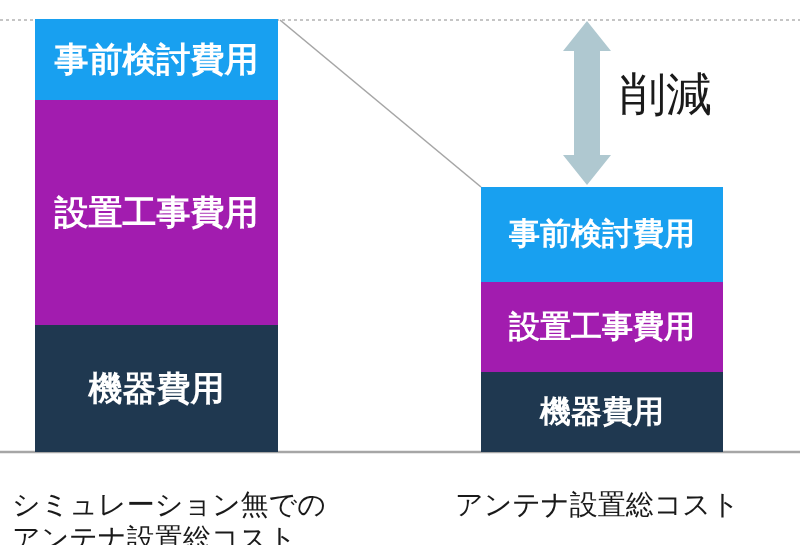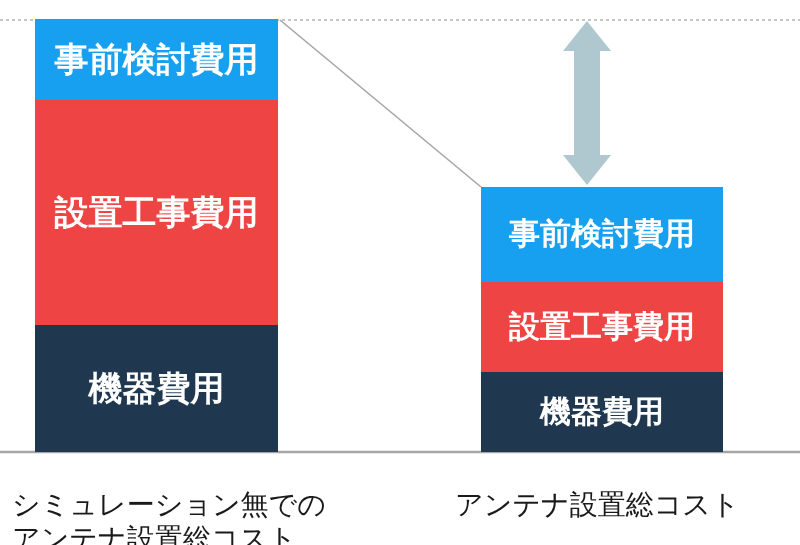--- a/index.html
+++ b/index.html
@@ -28,21 +28,21 @@
     display: flex;
     flex-direction: column;
     align-items: center;
     justify-content: center;
     color: #ffffff;
     font-weight: bold;
     text-align: center;
     line-height: 1.24;
   }
   .seg-pre  { background: #18a0f0; }
-  .seg-con  { background: #ef4444; }
+  .seg-con  { background: #a21caf; }
   .seg-eq   { background: #1f3850; }
   .bar-left  .seg { font-size: 34px; }
   .bar-right .seg { font-size: 31px; }
   .reduction-label {
     position: absolute;
     left: 620px; top: 64px;
     font-size: 46px;
     color: #1a1a1a;
     white-space: nowrap;
   }
@@ -94,20 +94,21 @@
     </div>
     <div class="seg seg-eq" style="height: 80px;">
       <span>機器費用</span>
     </div>
   </div>
 
   <svg class="arrow-wrap" viewBox="0 0 48 164">
     <path d="M24 0 L48 30 L37 30 L37 134 L48 134 L24 164 L0 134 L11 134 L11 30 L0 30 Z" fill="#afc8d0"></path>
   </svg>
 
+  <div class="reduction-label">削減</div>
 
   <div class="caption caption-left">
     <div>シミュレーション無での</div>
     <div>アンテナ設置総コスト</div>
   </div>
   <div class="caption caption-right">
     <div>アンテナ設置総コスト</div>
   </div>
 
 </div>

